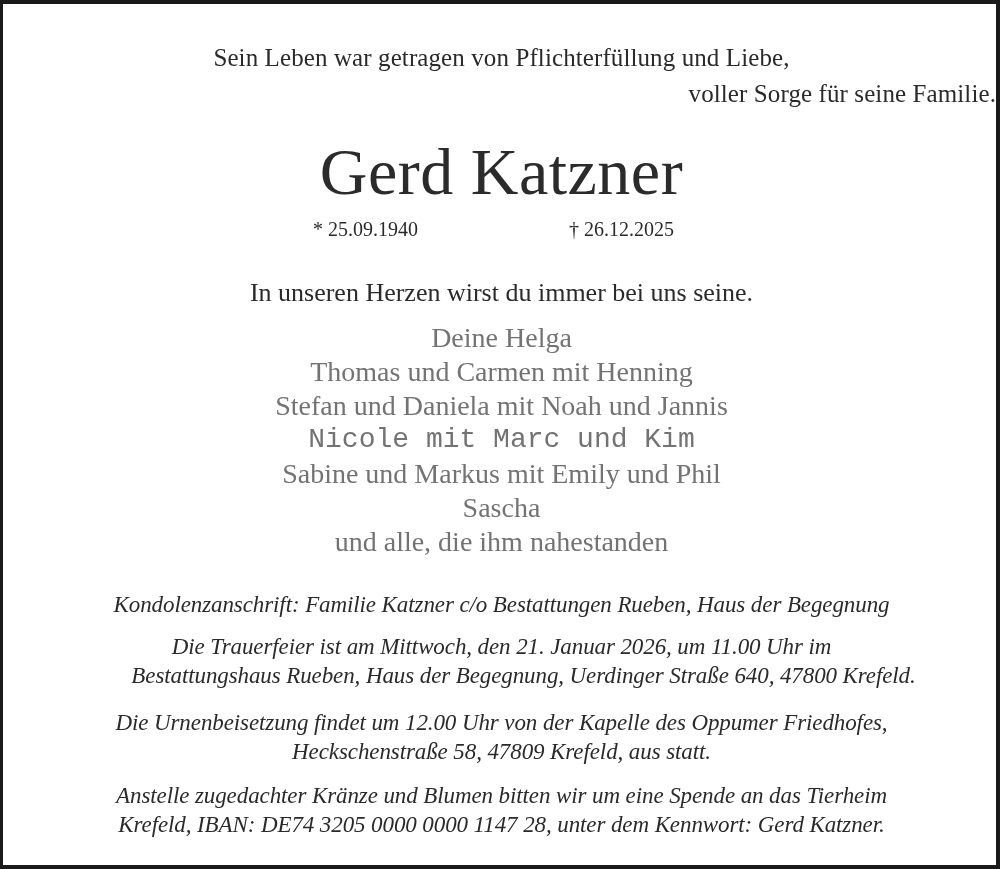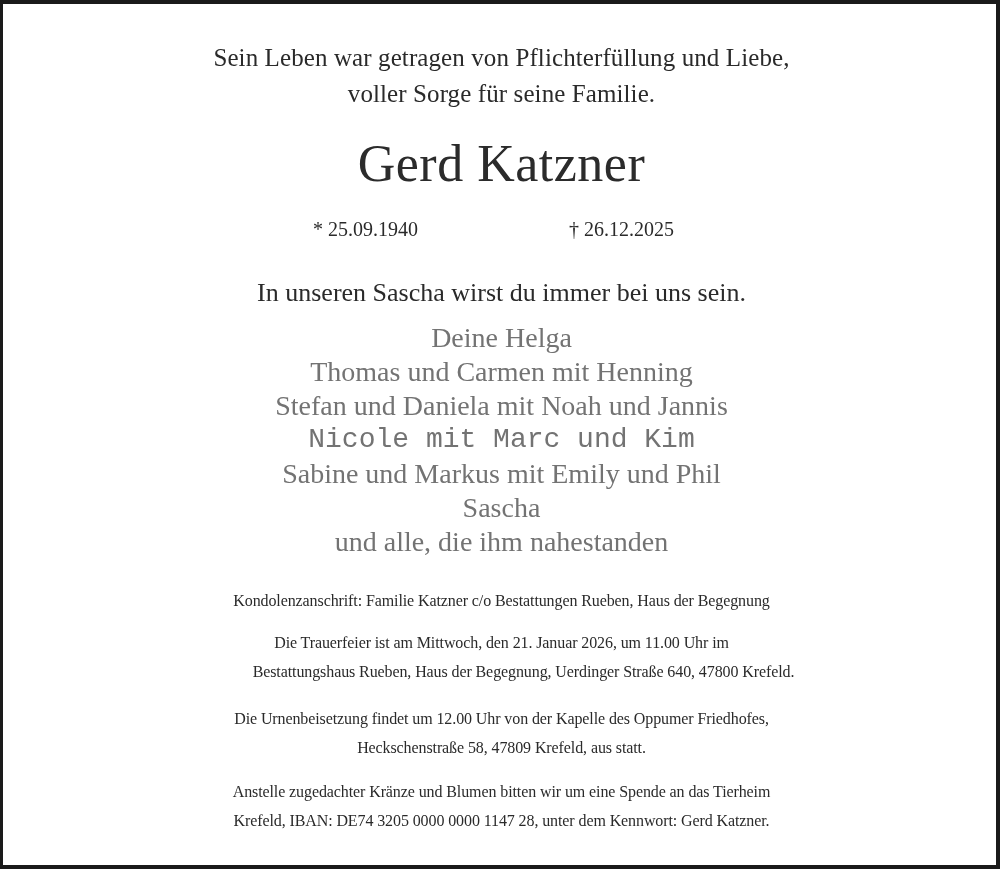--- a/index.html
+++ b/index.html
@@ -28,57 +28,58 @@
       position: absolute;
       left: 4px;
       right: 0;
       white-space: nowrap;
     }
     .motto {
       font-size: 25px;
       letter-spacing: 0.1px;
     }
     .name {
-      font-size: 52px;
+      font-size: 66px;
       letter-spacing: 0.5px;
       color: #2b2b2b;
     }
     .dates {
       position: absolute;
       top: 214px;
       font-size: 20px;
     }
     .birth { left: 310px; }
     .death { left: 566px; }
     .sub {
       font-size: 26px;
     }
     .family {
       font-size: 28px;
       color: #737373;
     }
     .info {
-      font-size: 16px;
+      font-size: 23px;
       letter-spacing: -0.1px;
+      font-style: italic;
     }
   </style>
 </head>
 <body>
 
 <div class="notice">
 
   <div class="line motto" style="top:40px;">Sein Leben war getragen von Pflichterfüllung und Liebe,</div>
-  <div class="line motto" style="top:76px;">voller Sorge für seine Familie.</div>
+  <div class="line motto" style="top:76px;text-align:right;">voller Sorge für seine Familie.</div>
 
   <div class="line name" style="top:130px;">Gerd Katzner</div>
 
   <div class="dates birth">* 25.09.1940</div>
   <div class="dates death">† 26.12.2025</div>
 
-  <div class="line sub" style="top:274px;">In unseren Sascha wirst du immer bei uns sein.</div>
+  <div class="line sub" style="top:274px;">In unseren Herzen wirst du immer bei uns seine.</div>
 
   <div class="line family" style="top:318px;">Deine Helga</div>
   <div class="line family" style="top:352px;">Thomas und Carmen mit Henning</div>
   <div class="line family" style="top:386px;">Stefan und Daniela mit Noah und Jannis</div>
   <div class="line family" style="top:420px;font-family:Liberation Mono, monospace;">Nicole mit Marc und Kim</div>
   <div class="line family" style="top:454px;">Sabine und Markus mit Emily und Phil</div>
   <div class="line family" style="top:488px;">Sascha</div>
   <div class="line family" style="top:522px;">und alle, die ihm nahestanden</div>
 
   <div class="line info" style="top:588px;">Kondolenzanschrift: Familie Katzner c/o Bestattungen Rueben, Haus der Begegnung</div>

